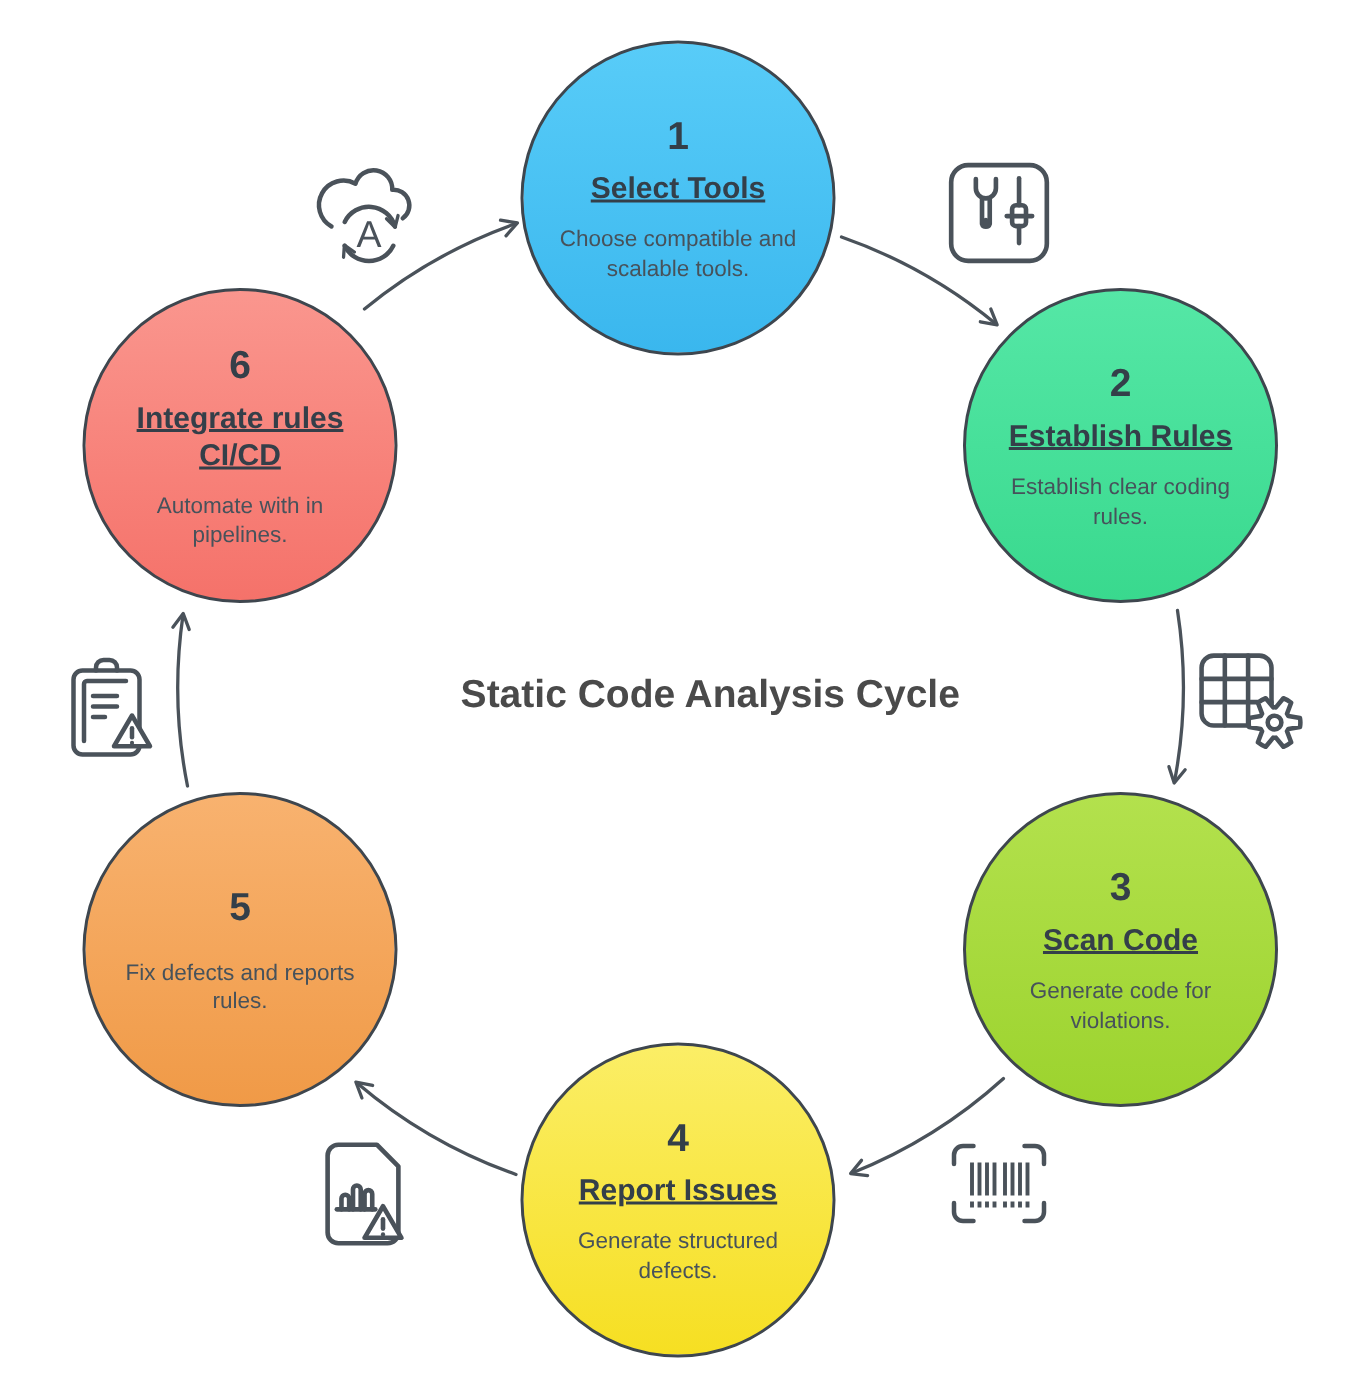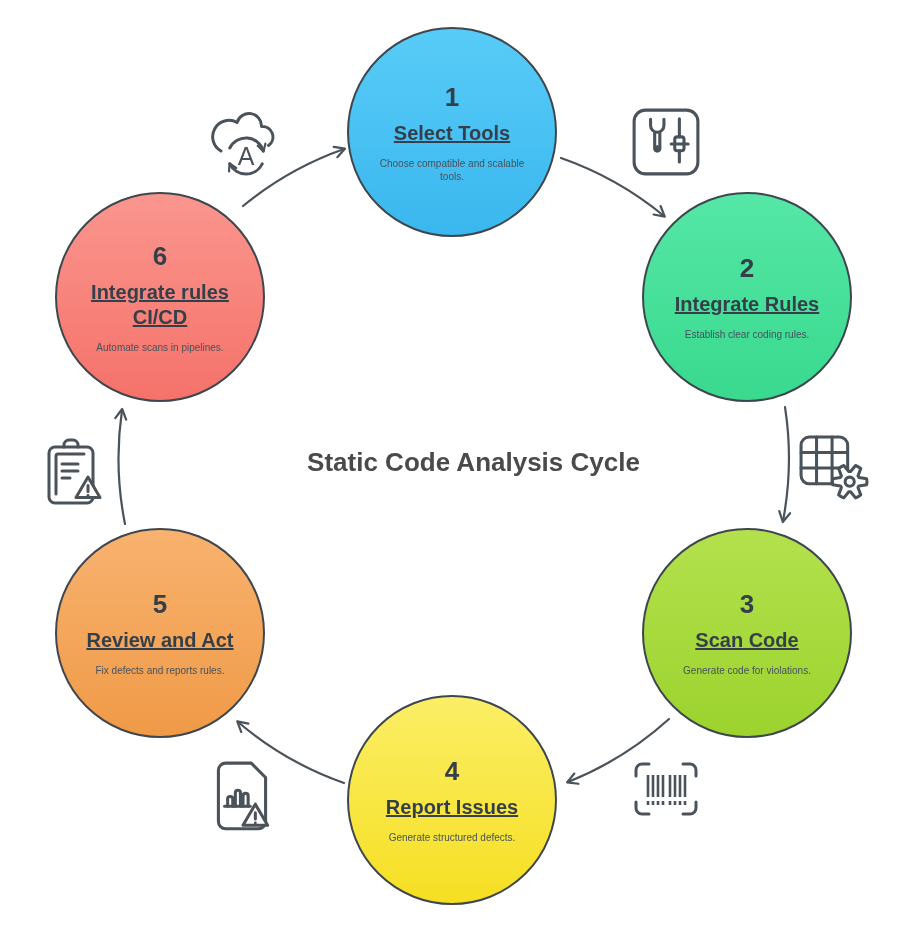--- a/index.html
+++ b/index.html
@@ -8,21 +8,21 @@
     font-family:"Liberation Sans", sans-serif;
   }
   .circle{
     position:absolute;width:210px;height:210px;border-radius:50%;
     border:2.5px solid #3E464E;box-sizing:border-box;
     display:flex;flex-direction:column;align-items:center;justify-content:center;
     text-align:center;padding:0 22px;
   }
   .num{font-size:26px;font-weight:bold;color:#343F49;margin-bottom:8px;}
   .ttl{font-size:20px;font-weight:bold;color:#343F49;line-height:1.25;text-decoration:underline;}
-  .dsc{font-size:10px;color:#47525B;margin-top:11px;line-height:1.3;}
+  .dsc{font-size:15px;color:#47525B;margin-top:11px;line-height:1.3;}
   .c1{left:347px;top:27px;}
   .c2{left:642px;top:192px;}
   .c3{left:642px;top:528px;}
   .c4{left:347px;top:695px;}
   .c5{left:55px;top:528px;}
   .c6{left:55px;top:192px;}
   .center-title{
     position:absolute;left:0;right:0;top:447px;text-align:center;
     font-size:26px;font-weight:bold;color:#4A4A4A;padding-left:40px;
   }
@@ -63,42 +63,41 @@
 
   <div class="center-title">Static Code Analysis Cycle</div>
 
   <div class="circle c1" style="background: linear-gradient(rgb(88, 204, 248) 0%, rgb(58, 183, 238) 100%);">
     <div class="num">1</div>
     <div class="ttl">Select Tools</div>
     <div class="dsc">Choose compatible and scalable tools.</div>
   </div>
   <div class="circle c2" style="background: linear-gradient(rgb(85, 231, 166) 0%, rgb(57, 217, 142) 100%);">
     <div class="num">2</div>
-    <div class="ttl">Integrate Rules</div>
+    <div class="ttl">Establish Rules</div>
     <div class="dsc">Establish clear coding rules.</div>
   </div>
   <div class="circle c3" style="background: linear-gradient(rgb(179, 225, 77) 0%, rgb(156, 211, 46) 100%);">
     <div class="num">3</div>
     <div class="ttl">Scan Code</div>
     <div class="dsc">Generate code for violations.</div>
   </div>
   <div class="circle c4" style="background: linear-gradient(rgb(251, 238, 102) 0%, rgb(246, 223, 34) 100%);">
     <div class="num">4</div>
     <div class="ttl">Report Issues</div>
     <div class="dsc">Generate structured defects.</div>
   </div>
   <div class="circle c5" style="background: linear-gradient(rgb(248, 178, 111) 0%, rgb(240, 154, 71) 100%);">
     <div class="num">5</div>
-    <div class="ttl">Review and Act</div>
     <div class="dsc">Fix defects and reports rules.</div>
   </div>
   <div class="circle c6" style="background: linear-gradient(rgb(250, 150, 142) 0%, rgb(245, 114, 106) 100%);">
     <div class="num">6</div>
     <div class="ttl">Integrate rules CI/CD</div>
-    <div class="dsc">Automate scans in pipelines.</div>
+    <div class="dsc">Automate with in pipelines.</div>
   </div>
 
   <svg class="icon i-sync" width="80" height="85" viewBox="0 0 80 85">
     <path class="stroke" d="M16,50 A15,15 0 1 1 32,21.5 A12.5,12.5 0 0 1 56.5,25.5 A10.5,10.5 0 0 1 63.5,44.5"></path>
     <path class="stroke" stroke-width="2.6" d="M24.8,47 A18,18 0 0 1 58.3,50" marker-end="url(#ah-s)"></path>
     <path class="stroke" stroke-width="2.6" d="M57.2,62.9 A18,18 0 0 1 24.8,62.9" marker-end="url(#ah-s)"></path>
     <text x="41" y="63.5" text-anchor="middle" font-size="25" fill="#4A525A" font-family="Liberation Sans, sans-serif">A</text>
   </svg>
 
   <svg class="icon i-tools" width="72" height="72" viewBox="0 0 70 70">

